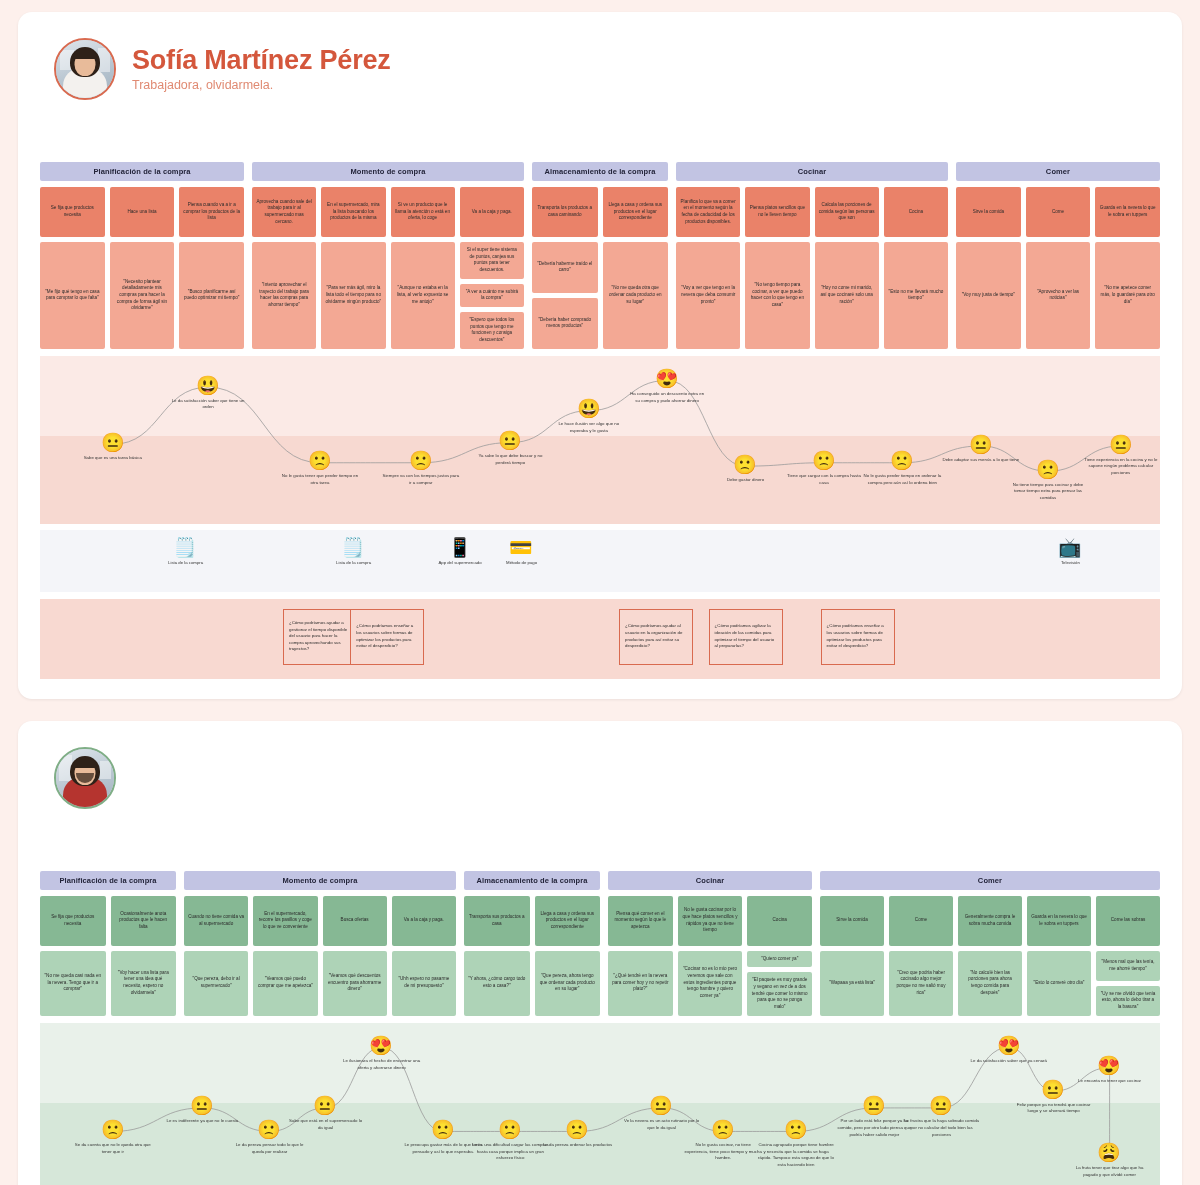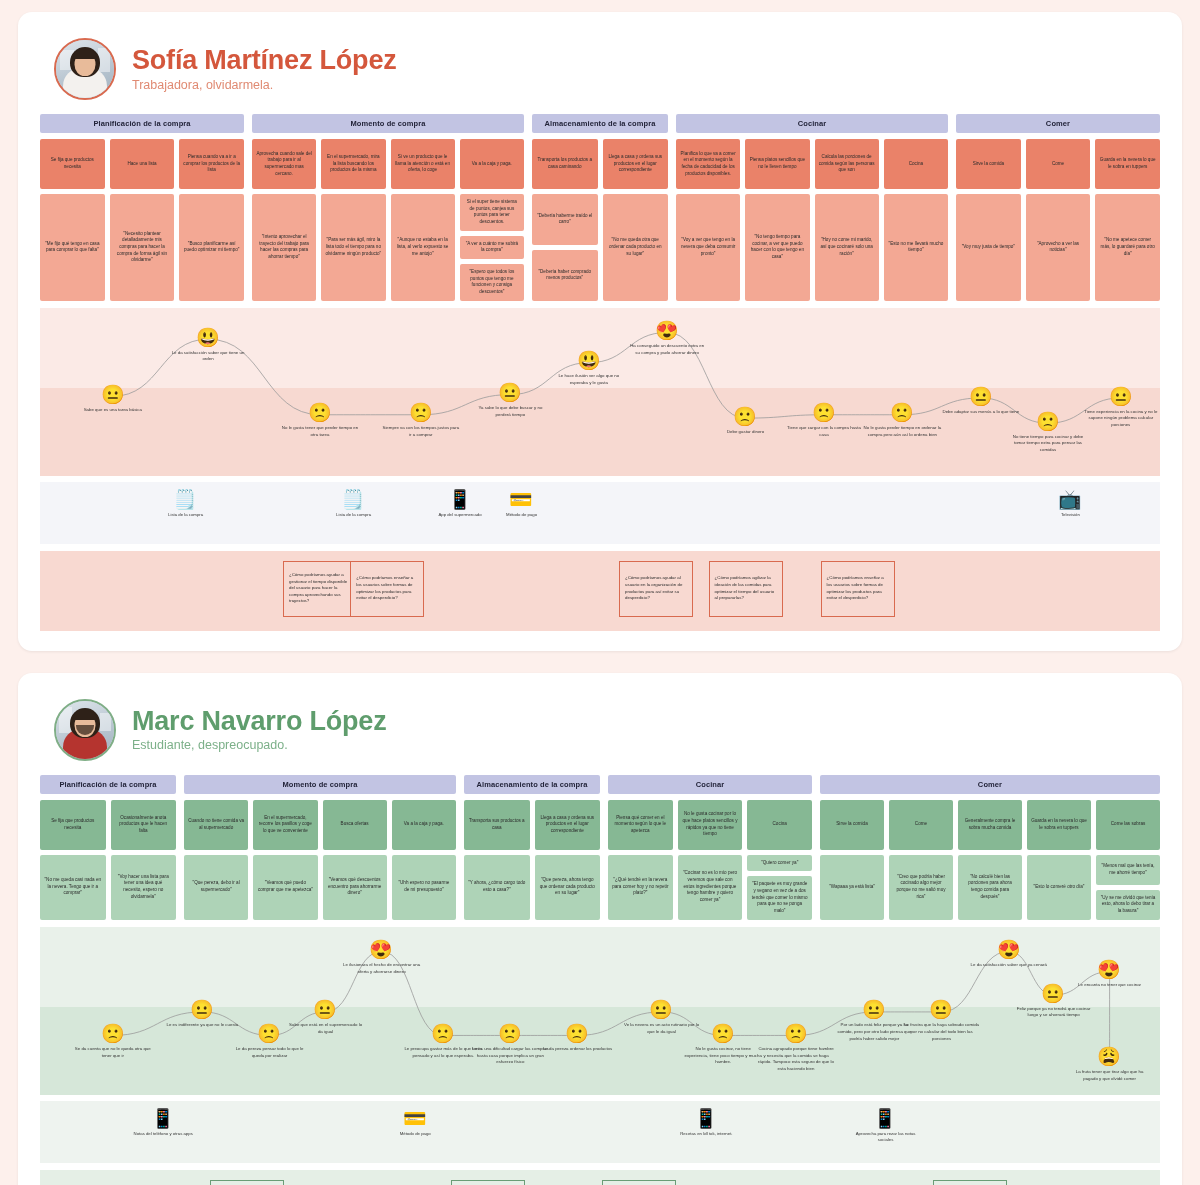--- a/index.html
+++ b/index.html
@@ -38,21 +38,21 @@
   .av-fringe { position: absolute; top: 10px; left: 50%; transform: translateX(-50%); width: 24px; height: 9px; border-radius: 12px 12px 3px 3px; background: #2e2118; }
   .av-beard { position: absolute; top: 24px; left: 50%; transform: translateX(-50%); width: 18px; height: 10px; border-radius: 0 0 9px 9px; background: #3b2a1d; opacity: .75; }
 
   .persona-text { display: flex; flex-direction: column; gap: 2px; }
   .persona-name { font-size: 27px; font-weight: bold; letter-spacing: -.2px; color: #d4573c; line-height: 1.1; }
   .persona-name.green { color: #5f9d6d; }
   .persona-sub { font-size: 12.5px; color: #e08a72; }
   .persona-sub.green { color: #7cb089; }
 
   
-  .phases { display: flex; gap: 8px; padding: 0 4px; }
+  .phases { display: flex; gap: 8px; padding: 0 4px; margin-top: 48px; }
   .phase { display: flex; flex-direction: column; }
   .phase-title {
     background: #c2c4e3; color: #23243a;
     font-size: 7.5px; font-weight: bold; text-align: center;
     padding: 5px 2px; border-radius: 2px; margin-bottom: 6px;
     letter-spacing: .1px;
   }
   .cols { display: flex; gap: 5px; flex: 1; }
   .col { display: flex; flex-direction: column; gap: 5px; }
   .card {
@@ -117,21 +117,21 @@
           <div class="av-sky"></div>
         <div class="av-win" style="left:4px;top:10px;width:14px;height:20px"></div>
         <div class="av-win" style="right:4px;top:8px;width:12px;height:24px"></div>
       </div>
       <div class="av-body"></div>
         <div class="av-hair"></div>
       <div class="av-face"></div>
         <div class="av-fringe"></div>
     </div>
     <div class="persona-text">
-      <div class="persona-name">Sofía Martínez López</div>
+      <div class="persona-name">Sofía Martínez Pérez</div>
       <div class="persona-sub">Trabajadora, olvidarmela.</div>
     </div>
   </div>
 
   <div class="phases" id="p0-phases">
       <div class="phase" style="flex: 3 1 0%;">
         <div class="phase-title">Planificación de la compra</div>
         <div class="cols">
           <div class="col" style="flex: 1 1 0%;">
             <div class="card action">Se fija que productos necesita</div>
@@ -355,24 +355,20 @@
           <div class="av-sky"></div>
         <div class="av-win" style="left:3px;top:6px;width:13px;height:26px"></div>
         <div class="av-win" style="right:3px;top:12px;width:11px;height:18px"></div>
       </div>
       <div class="av-body red"></div>
         <div class="av-hair"></div>
       <div class="av-face"></div>
         <div class="av-fringe"></div>
         <div class="av-beard"></div>
     </div>
-    <div class="persona-text">
-      <div class="persona-name green">Marc Navarro López</div>
-      <div class="persona-sub green">Estudiante, despreocupado.</div>
-    </div>
   </div>
 
   <div class="phases" id="p1-phases">
       <div class="phase" style="flex: 2 1 0%;">
         <div class="phase-title">Planificación de la compra</div>
         <div class="cols">
           <div class="col" style="flex: 1 1 0%;">
             <div class="card action">Se fija que productos necesita</div>
             <div class="stack" style="flex: 1 1 0%;">
               <div class="card quote" style="flex: 1 1 0%;">"No me queda casi nada en la nevera. Tengo que ir a comprar"</div>

